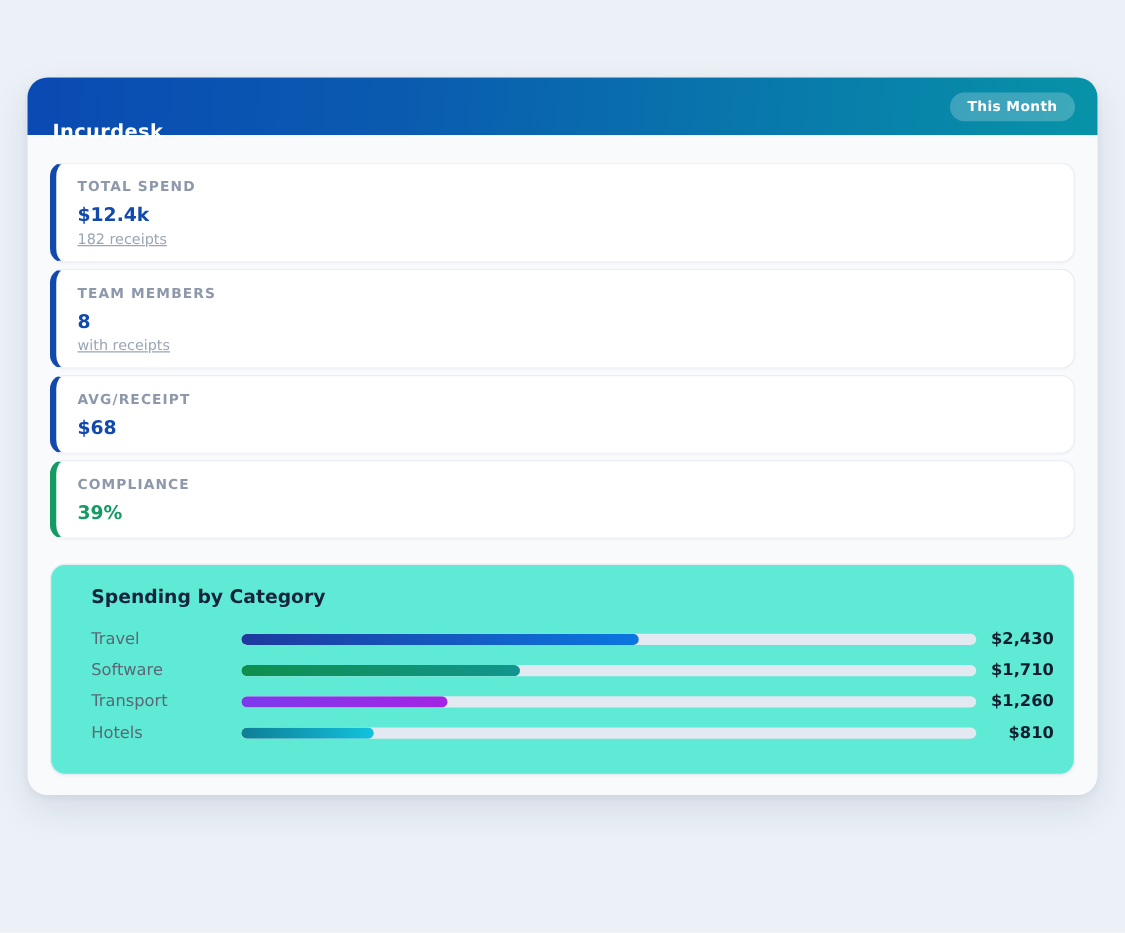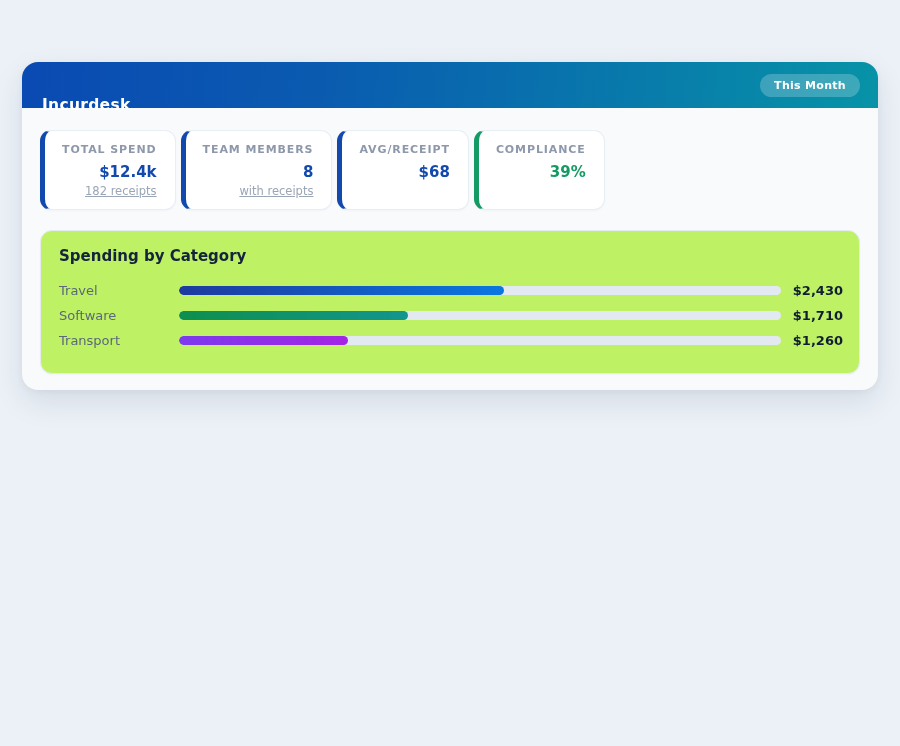--- a/index.html
+++ b/index.html
@@ -22,36 +22,36 @@
   }
   .app-title {
     color: #ffffff; font-weight: bold; font-size: 15.5px; letter-spacing: 0.3px; margin-top: 39px;
   }
   .period-badge {
     background: rgba(255,255,255,0.22); color: #ffffff;
     font-size: 11px; font-weight: bold; letter-spacing: 0.3px;
     padding: 5px 14px; border-radius: 999px; cursor: pointer;
   }
   .content { padding: 22px 18px 16px; }
-  .stats { display: flex; flex-direction: row; gap: 5px; text-align: right; }
+  .stats { display: flex; flex-direction: column; gap: 5px; }
   .stat-card {
     background: #ffffff; border: 1px solid #e9eef5;
     border-left: 5px solid #1249ad; border-radius: 11px;
     padding: 12px 18px 11px 17px;
     box-shadow: 0 1px 2px rgba(20,40,80,0.03);
   }
   .stat-label {
     font-size: 11px; font-weight: bold; letter-spacing: 0.9px;
     color: #8d98ab; text-transform: uppercase;
   }
   .stat-value { font-size: 15px; font-weight: bold; color: #1249ad; margin-top: 7px; line-height: 1.2; }
   .stat-sub { font-size: 11.5px; color: #9aa5b6; margin-top: 3px; text-decoration: underline; }
   .chart-card {
-    margin-top: 20px; background: #bef264; border: 1px solid #e6ebf2;
-    border-radius: 12px; padding: 16px 16px 20px 18px;
+    margin-top: 20px; background: #5eead4; border: 1px solid #e6ebf2;
+    border-radius: 12px; padding: 16px 16px 20px 32px;
     box-shadow: 0 1px 2px rgba(20,40,80,0.03);
   }
   .chart-title { font-size: 15px; font-weight: bold; color: #15243c; margin-bottom: 13px; }
   .chart-row { display: flex; align-items: center; height: 25px; }
   .row-label { width: 120px; font-size: 13px; color: #5b6879; }
   .bar-track {
     flex: 1; height: 9px; border-radius: 5px; background: #e3e9f1; overflow: hidden;
   }
   .bar-fill { height: 100%; border-radius: 5px; }
   .row-value { width: 62px; font-size: 13px; font-weight: bold; color: #101d33; text-align: right; }
@@ -112,17 +112,24 @@
   </div>
 
   <div class="chart-row">
     <div class="row-label">Transport</div>
     <div class="bar-track">
       <div class="bar-fill" style="width: 28%; background: linear-gradient(90deg, rgb(124, 58, 237), rgb(164, 36, 228));"></div>
     </div>
     <div class="row-value">$1,260</div>
   </div>
 
+  <div class="chart-row">
+    <div class="row-label">Hotels</div>
+    <div class="bar-track">
+      <div class="bar-fill" style="width: 18%; background: linear-gradient(90deg, rgb(14, 126, 150), rgb(18, 194, 220));"></div>
+    </div>
+    <div class="row-value">$810</div>
+  </div>
 </div>
       </section>
     </div>
   </div>
 </div>
 
 </body></html>

